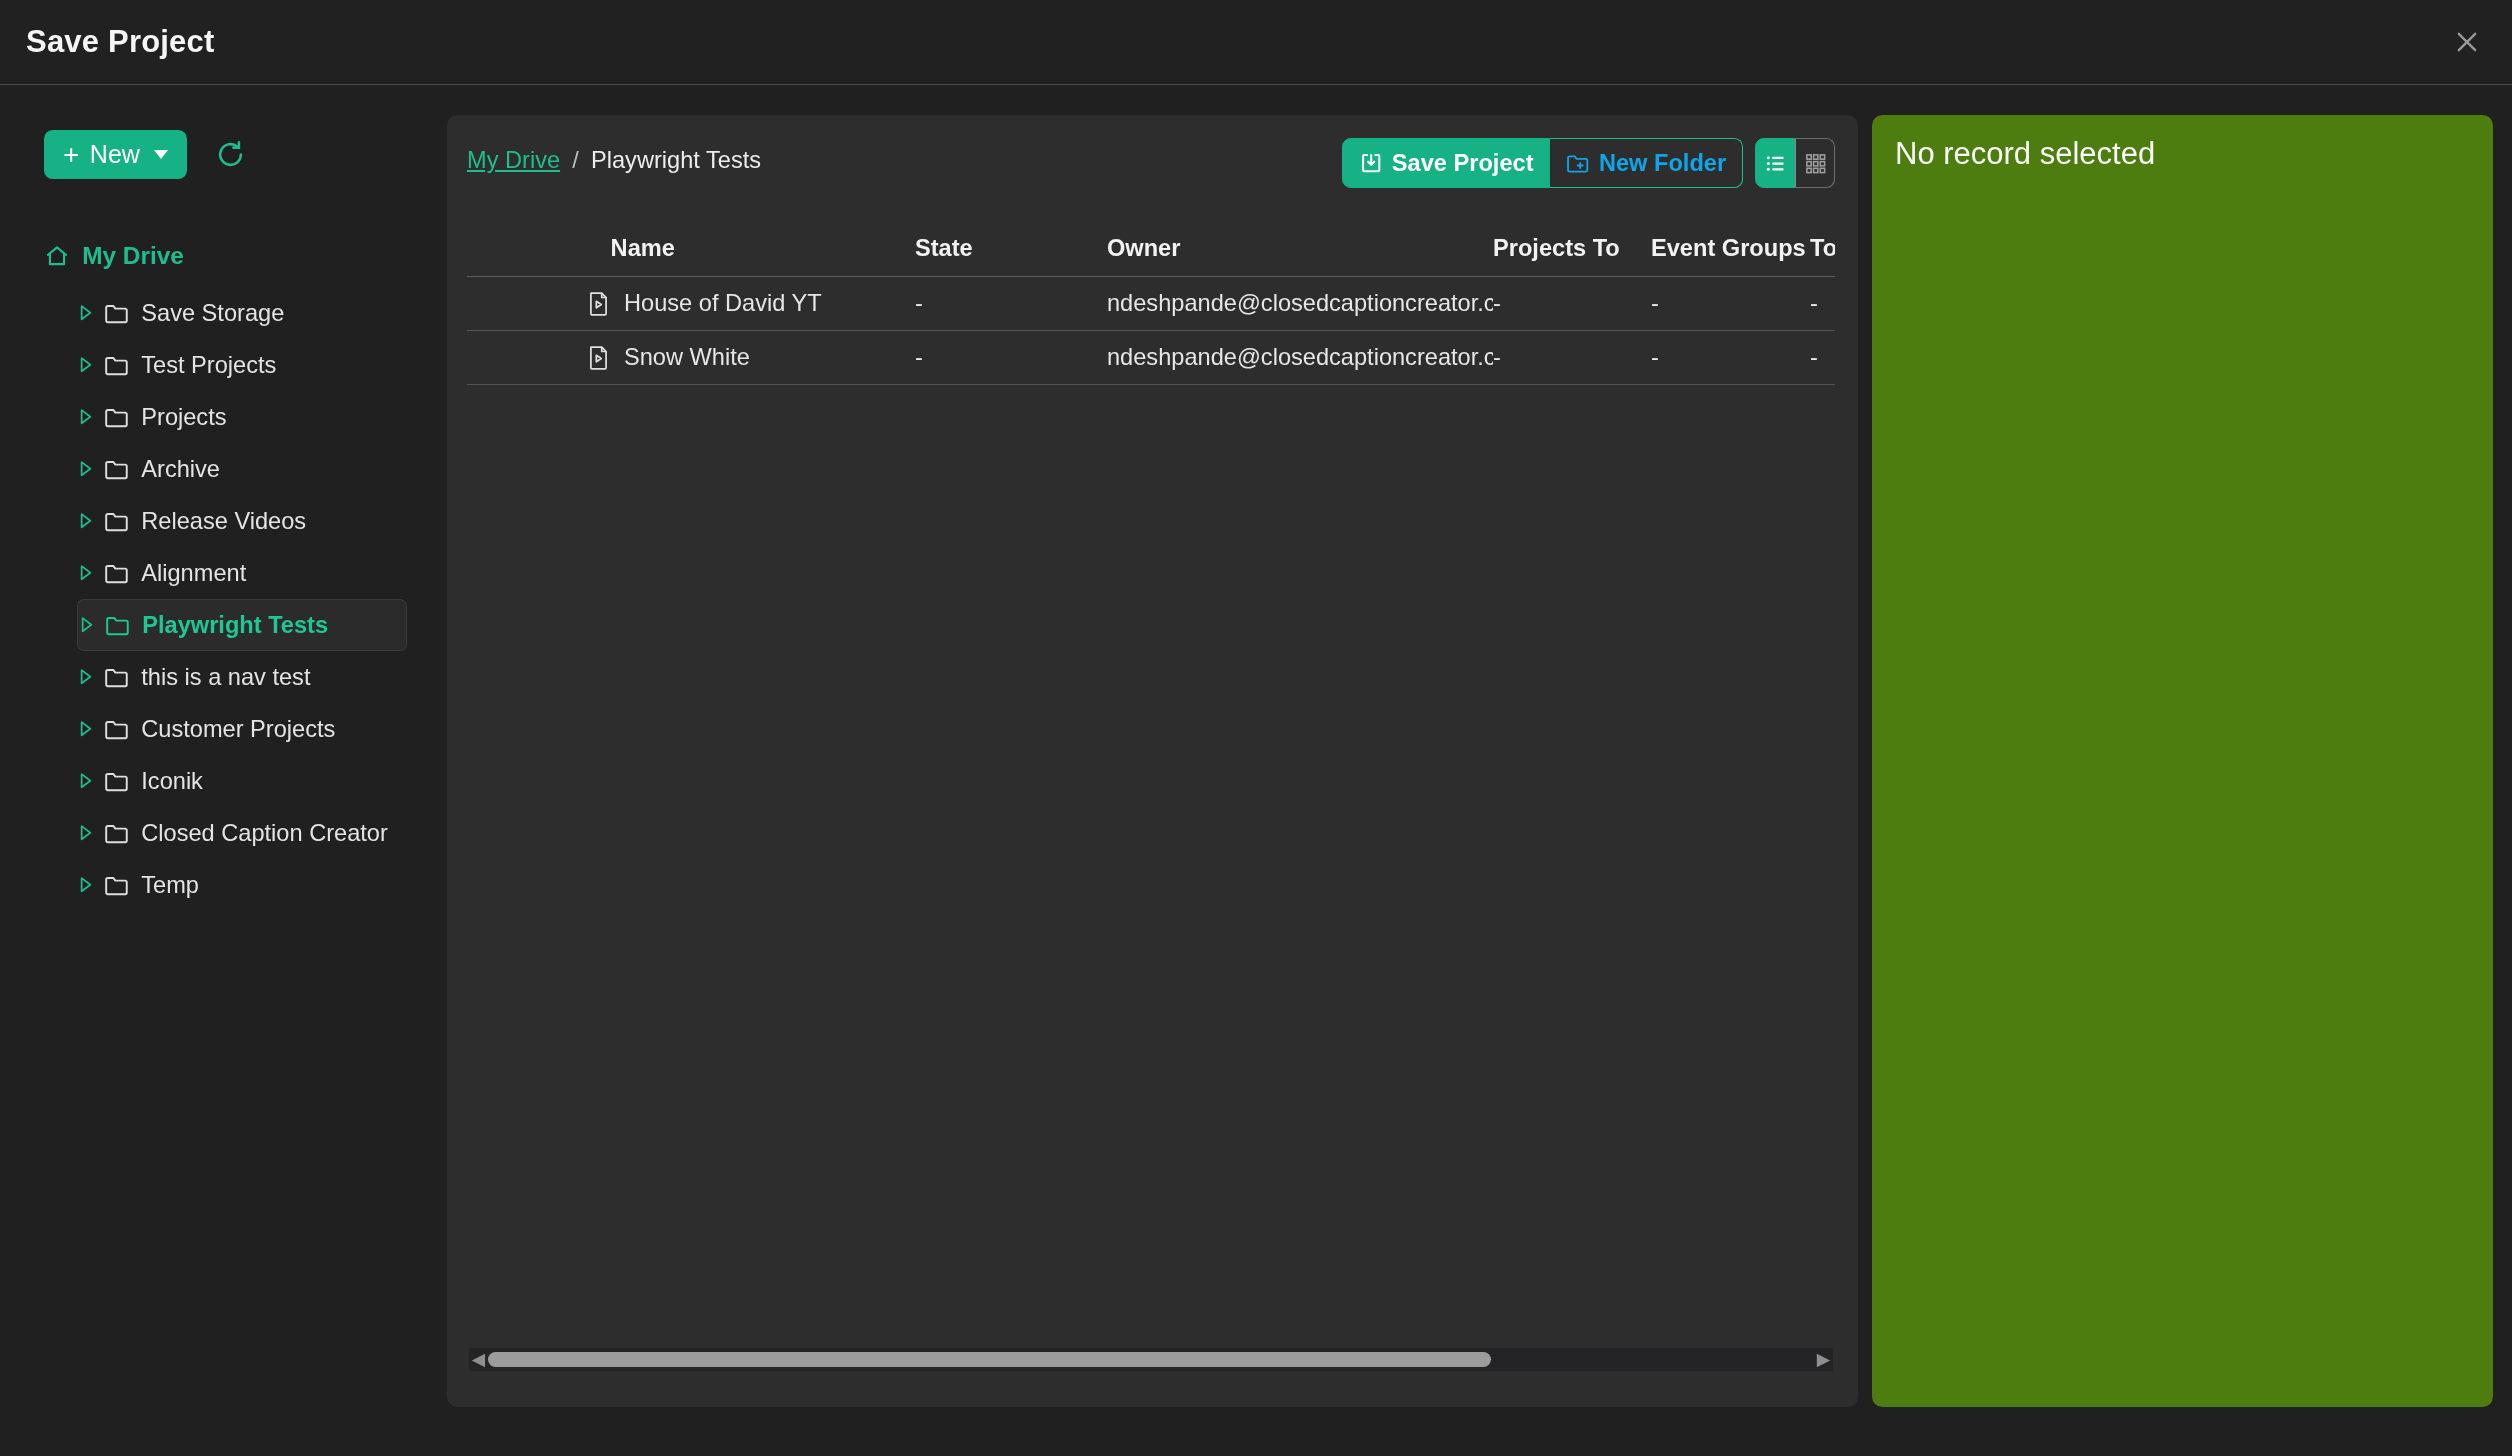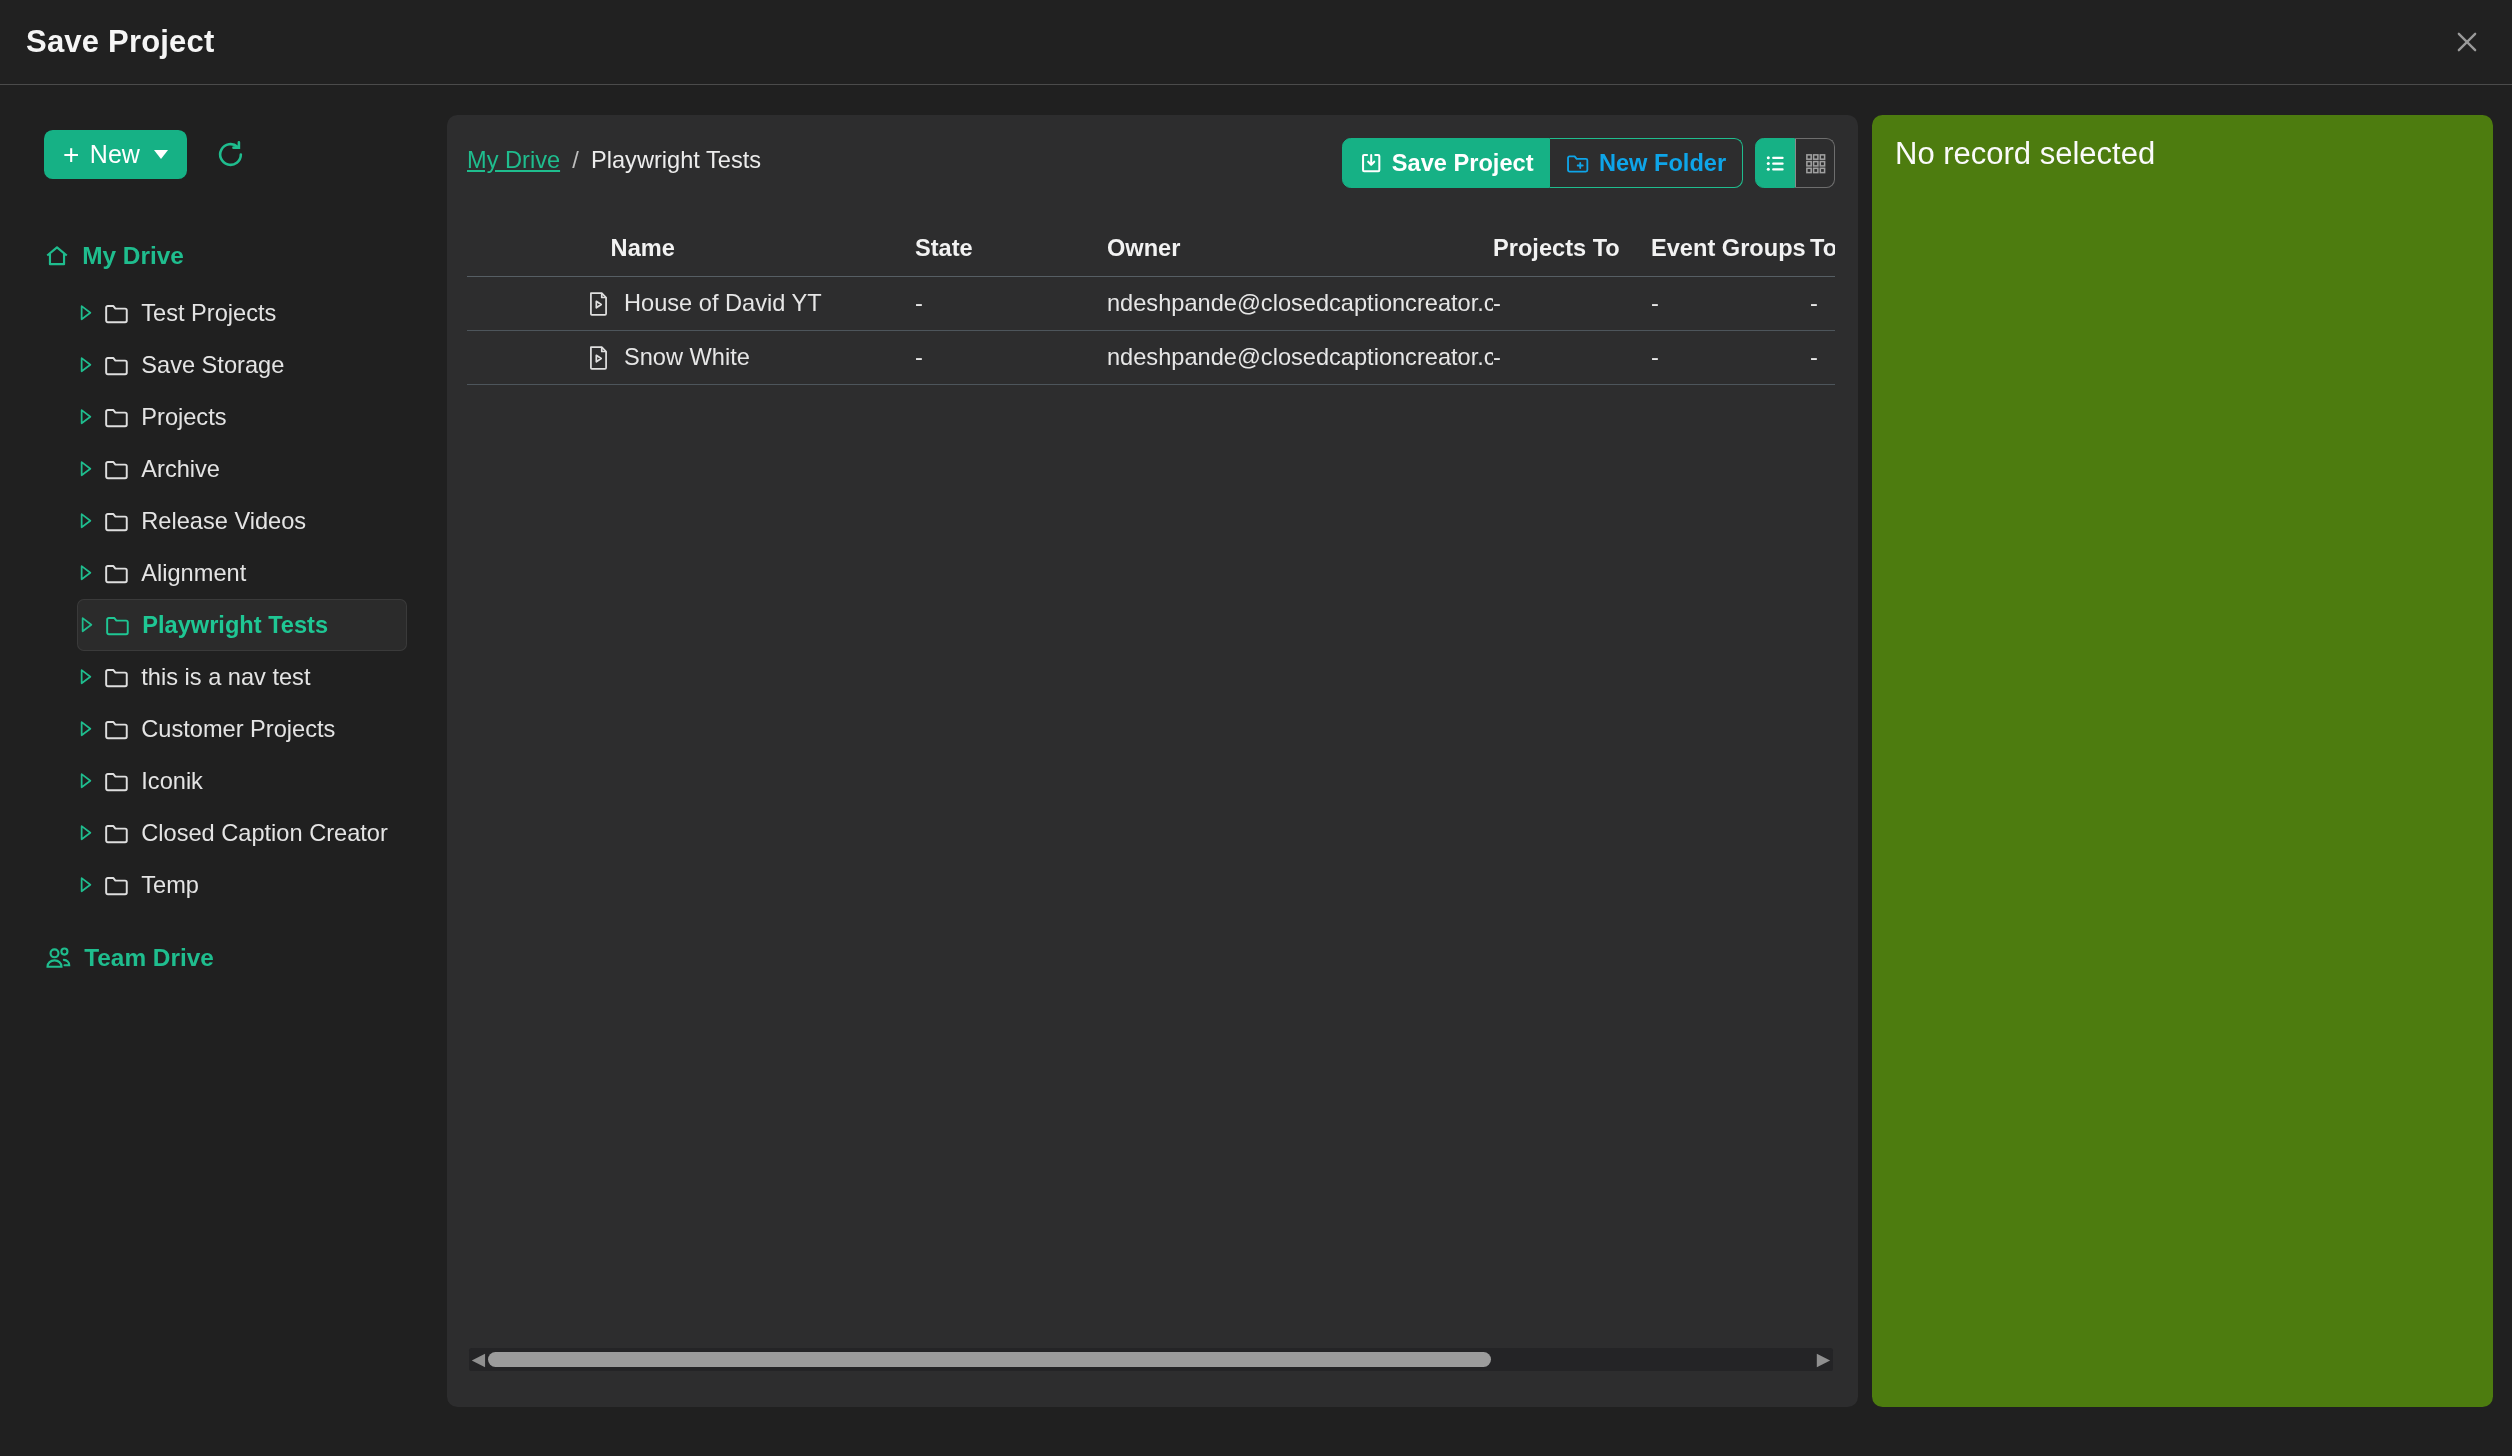--- a/index.html
+++ b/index.html
@@ -142,46 +142,46 @@
       <span class="caret">
           <svg width="14" height="17.4" viewBox="0 0 12 16" fill="none" stroke="currentColor" stroke-width="1.6" stroke-linejoin="round">
             <path d="M2 2l8 6-8 6z"></path>
           </svg>
         </span>
       <span class="folder">
           <svg width="26" height="23" viewBox="0 0 24 20" fill="none" stroke="currentColor" stroke-width="1.8" stroke-linejoin="round">
             <path d="M2 4.5A1.5 1.5 0 0 1 3.5 3h5l2 2.5h9A1.5 1.5 0 0 1 21 7v9.5a1.5 1.5 0 0 1-1.5 1.5h-16A1.5 1.5 0 0 1 2 16.5z"></path>
           </svg>
         </span>
+      <span>Save Storage</span>
+    </div>
+    <div class="tree-item">
+      <span class="caret">
+          <svg width="14" height="17.4" viewBox="0 0 12 16" fill="none" stroke="currentColor" stroke-width="1.6" stroke-linejoin="round">
+            <path d="M2 2l8 6-8 6z"></path>
+          </svg>
+        </span>
+      <span class="folder">
+          <svg width="26" height="23" viewBox="0 0 24 20" fill="none" stroke="currentColor" stroke-width="1.8" stroke-linejoin="round">
+            <path d="M2 4.5A1.5 1.5 0 0 1 3.5 3h5l2 2.5h9A1.5 1.5 0 0 1 21 7v9.5a1.5 1.5 0 0 1-1.5 1.5h-16A1.5 1.5 0 0 1 2 16.5z"></path>
+          </svg>
+        </span>
       <span>Test Projects</span>
     </div>
     <div class="tree-item">
       <span class="caret">
           <svg width="14" height="17.4" viewBox="0 0 12 16" fill="none" stroke="currentColor" stroke-width="1.6" stroke-linejoin="round">
             <path d="M2 2l8 6-8 6z"></path>
           </svg>
         </span>
       <span class="folder">
           <svg width="26" height="23" viewBox="0 0 24 20" fill="none" stroke="currentColor" stroke-width="1.8" stroke-linejoin="round">
             <path d="M2 4.5A1.5 1.5 0 0 1 3.5 3h5l2 2.5h9A1.5 1.5 0 0 1 21 7v9.5a1.5 1.5 0 0 1-1.5 1.5h-16A1.5 1.5 0 0 1 2 16.5z"></path>
           </svg>
         </span>
-      <span>Save Storage</span>
-    </div>
-    <div class="tree-item">
-      <span class="caret">
-          <svg width="14" height="17.4" viewBox="0 0 12 16" fill="none" stroke="currentColor" stroke-width="1.6" stroke-linejoin="round">
-            <path d="M2 2l8 6-8 6z"></path>
-          </svg>
-        </span>
-      <span class="folder">
-          <svg width="26" height="23" viewBox="0 0 24 20" fill="none" stroke="currentColor" stroke-width="1.8" stroke-linejoin="round">
-            <path d="M2 4.5A1.5 1.5 0 0 1 3.5 3h5l2 2.5h9A1.5 1.5 0 0 1 21 7v9.5a1.5 1.5 0 0 1-1.5 1.5h-16A1.5 1.5 0 0 1 2 16.5z"></path>
-          </svg>
-        </span>
       <span>Projects</span>
     </div>
     <div class="tree-item">
       <span class="caret">
           <svg width="14" height="17.4" viewBox="0 0 12 16" fill="none" stroke="currentColor" stroke-width="1.6" stroke-linejoin="round">
             <path d="M2 2l8 6-8 6z"></path>
           </svg>
         </span>
       <span class="folder">
           <svg width="26" height="23" viewBox="0 0 24 20" fill="none" stroke="currentColor" stroke-width="1.8" stroke-linejoin="round">
@@ -288,31 +288,20 @@
           </svg>
         </span>
       <span class="folder">
           <svg width="26" height="23" viewBox="0 0 24 20" fill="none" stroke="currentColor" stroke-width="1.8" stroke-linejoin="round">
             <path d="M2 4.5A1.5 1.5 0 0 1 3.5 3h5l2 2.5h9A1.5 1.5 0 0 1 21 7v9.5a1.5 1.5 0 0 1-1.5 1.5h-16A1.5 1.5 0 0 1 2 16.5z"></path>
           </svg>
         </span>
       <span>Temp</span>
     </div>
 
-    <div class="tree-root team-drive">
-      <span>
-        <svg width="28" height="26" viewBox="0 0 24 22" fill="none" stroke="currentColor" stroke-width="1.8" stroke-linecap="round">
-            <circle cx="9" cy="7" r="3.4"></circle>
-            <circle cx="17.5" cy="5.5" r="2.6"></circle>
-            <path d="M3 18.5c0-3.3 2.7-5.5 6-5.5s6 2.2 6 5.5z"></path>
-            <path d="M17 12.6c2.6.2 4.6 2 4.6 4.6h-4"></path>
-          </svg>
-      </span>
-      <span>Team Drive</span>
-    </div>
   </div>
 </div>
 
 <div class="main-card">
   <div class="main-header">
     <div class="breadcrumb">
       <span class="root">My Drive</span>
       <span class="sep">/</span>
       <span class="current">Playwright Tests</span>
     </div>

